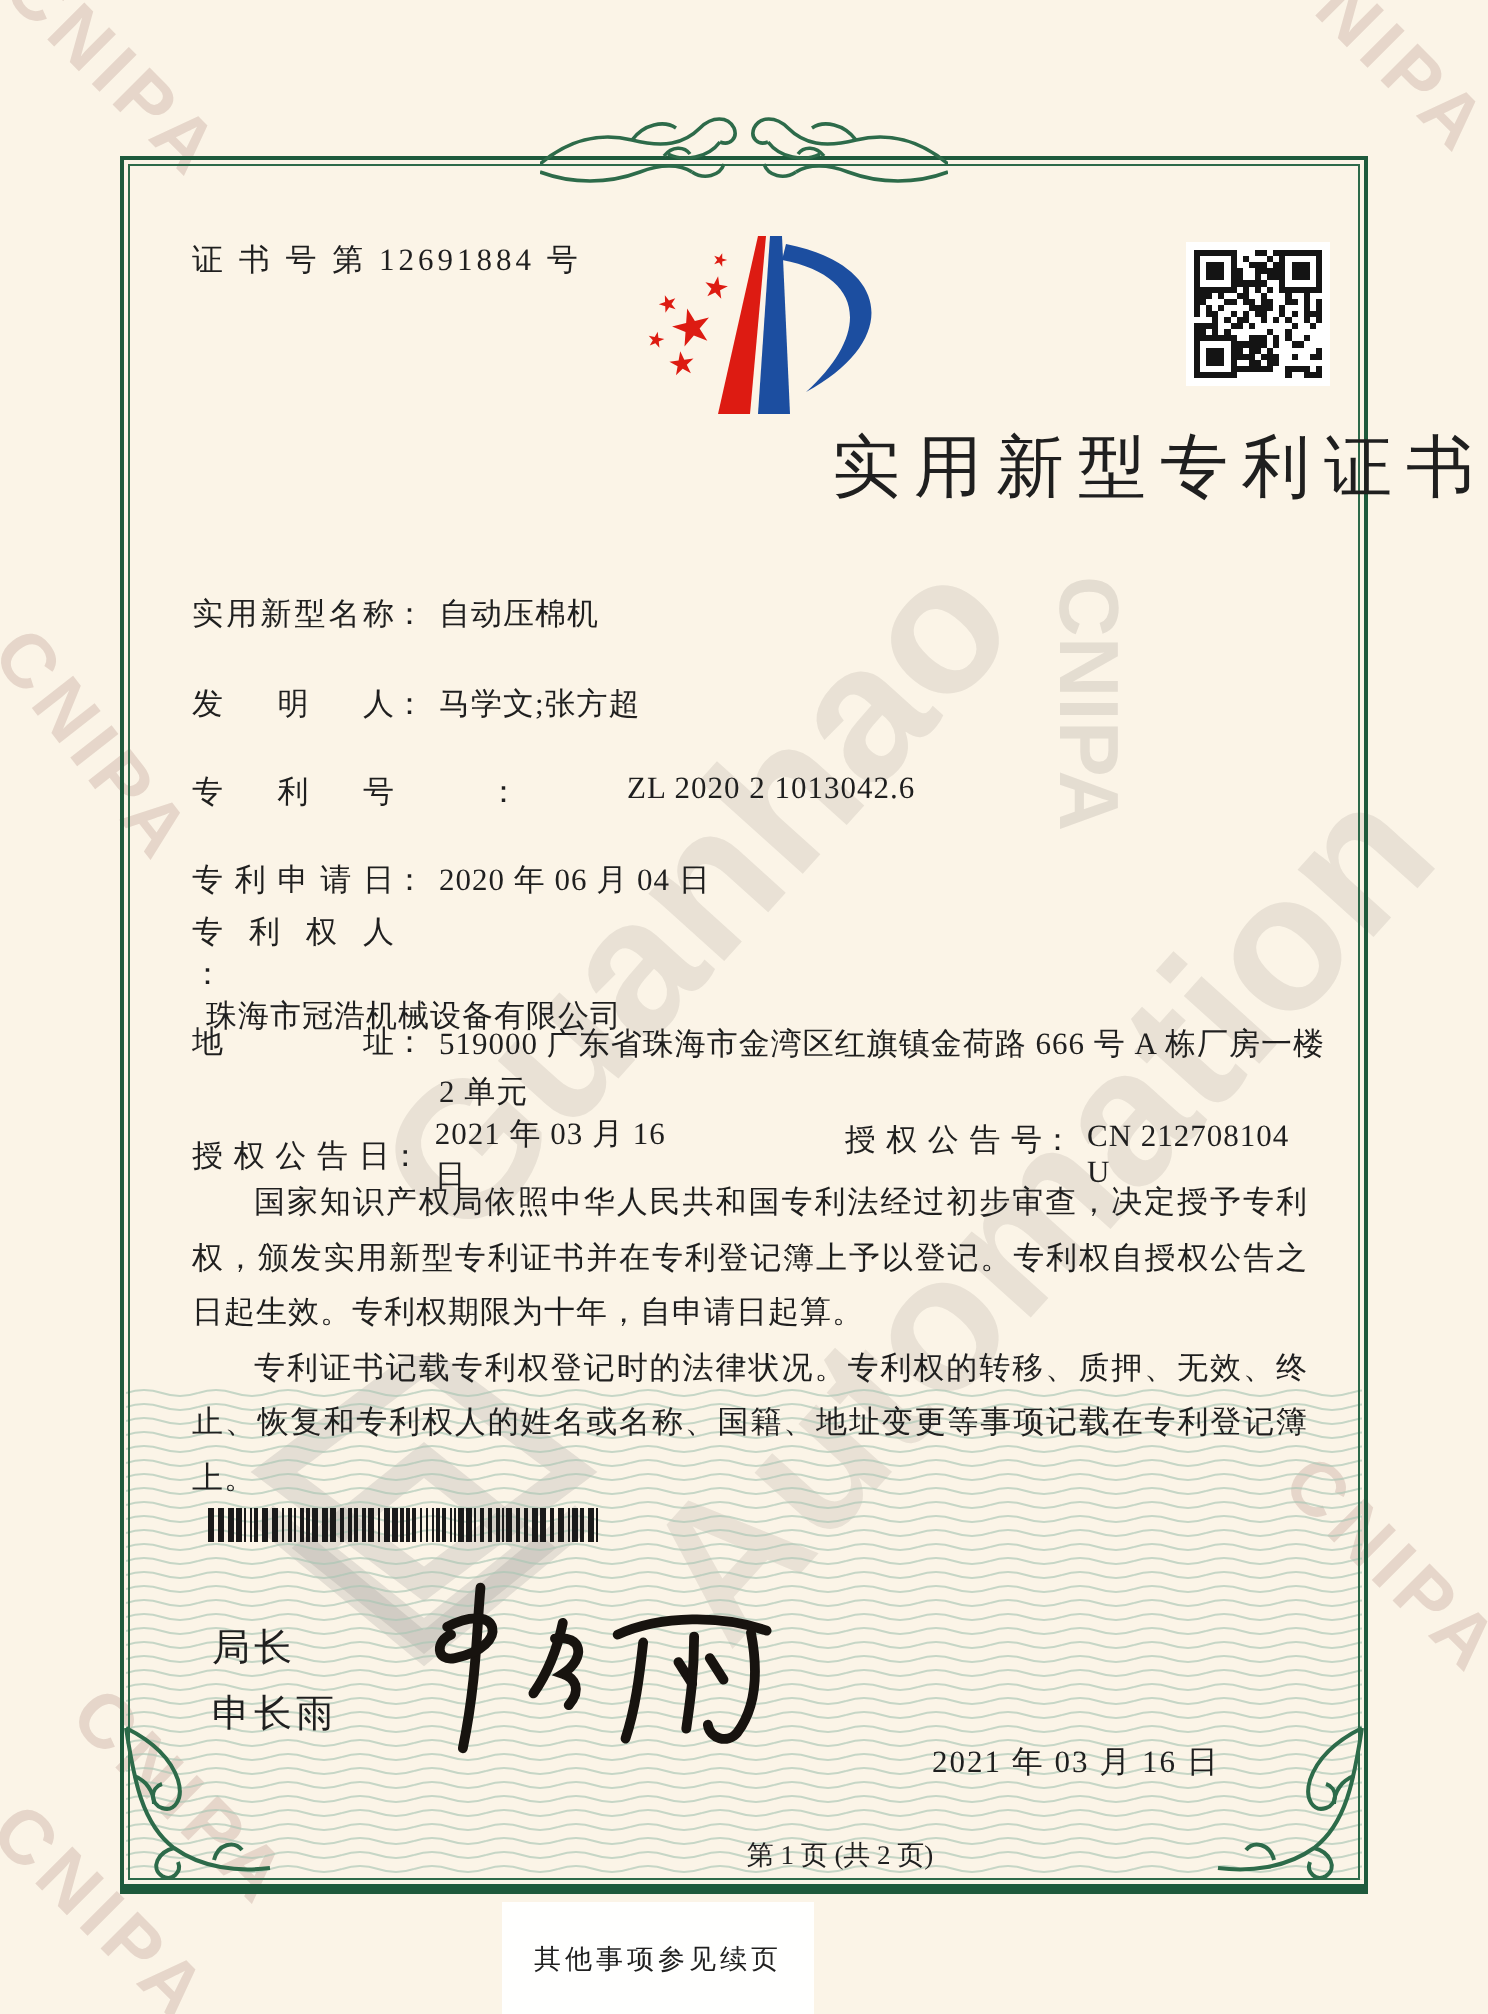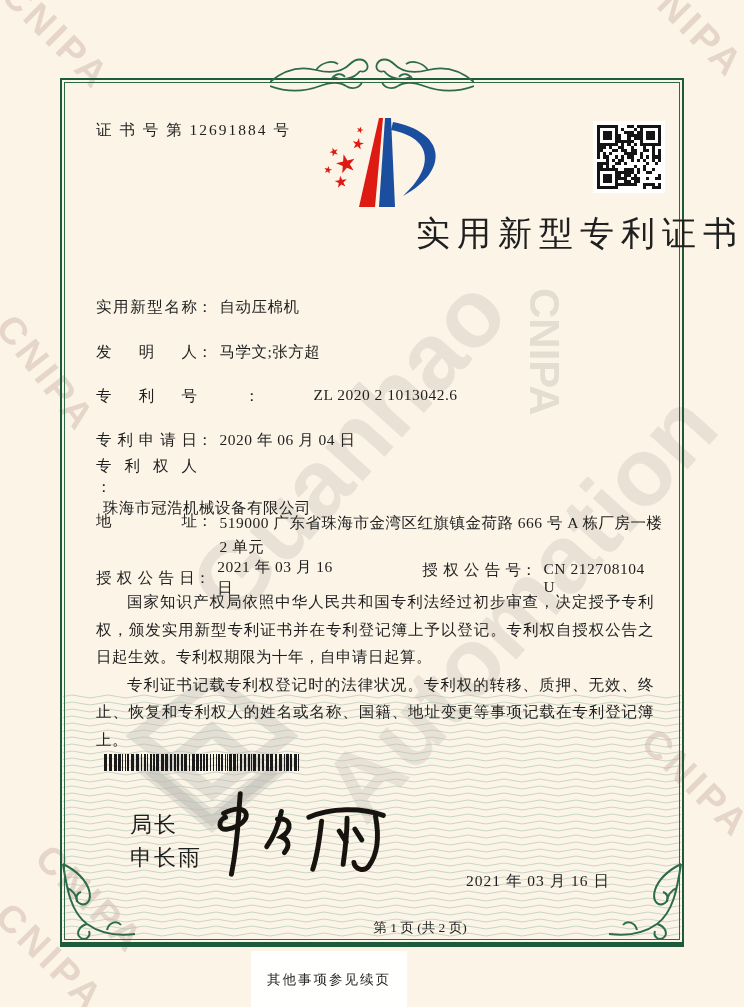--- a/index.html
+++ b/index.html
@@ -37,21 +37,21 @@
            font-size:34px; font-weight:normal; letter-spacing:7px; }
   .row { position:absolute; left:96px; font-size:15.5px; display:flex; align-items:flex-start; }
   .flabel { display:inline-block; width:101px; text-align:justify; text-align-last:justify; text-justify:inter-character; }
   .fvalue { margin-left:7px; letter-spacing:0.5px; }
   .addr-val { width:452px; line-height:24px; }
   .pair2 { display:flex; margin-left:72px; }
   .body-text { position:absolute; left:96px; top:588px; width:558px;
                font-size:15.5px; line-height:27.5px; text-align:justify; }
   .body-text p { margin:0; text-indent:2em; letter-spacing:0.5px; }
   .barcode-wrap { position:absolute; left:104px; top:754px; line-height:0; }
-  .signer { position:absolute; left:106px; top:808px; font-size:22px; letter-spacing:2px; line-height:33px;margin-left:24px; }
+  .signer { position:absolute; left:106px; top:808px; font-size:19px; letter-spacing:2px; line-height:33px; }
   .autograph { position:absolute; left:203px; top:785px; }
   .issue-date { position:absolute; left:466px; top:871px; font-size:15.5px; letter-spacing:1px; }
   .page-indicator { position:absolute; left:0; top:919px; width:744px; text-align:center; font-size:13.5px;margin-left:48px; }
   .continuation { position:absolute; left:50%; transform:translateX(-50%); top:951px;
                   background:rgba(255,255,255,0.95); padding:20px 16px; font-size:13.5px; letter-spacing:2px; }
 </style>
 </head>
 <body>
 
 <div class="page">

